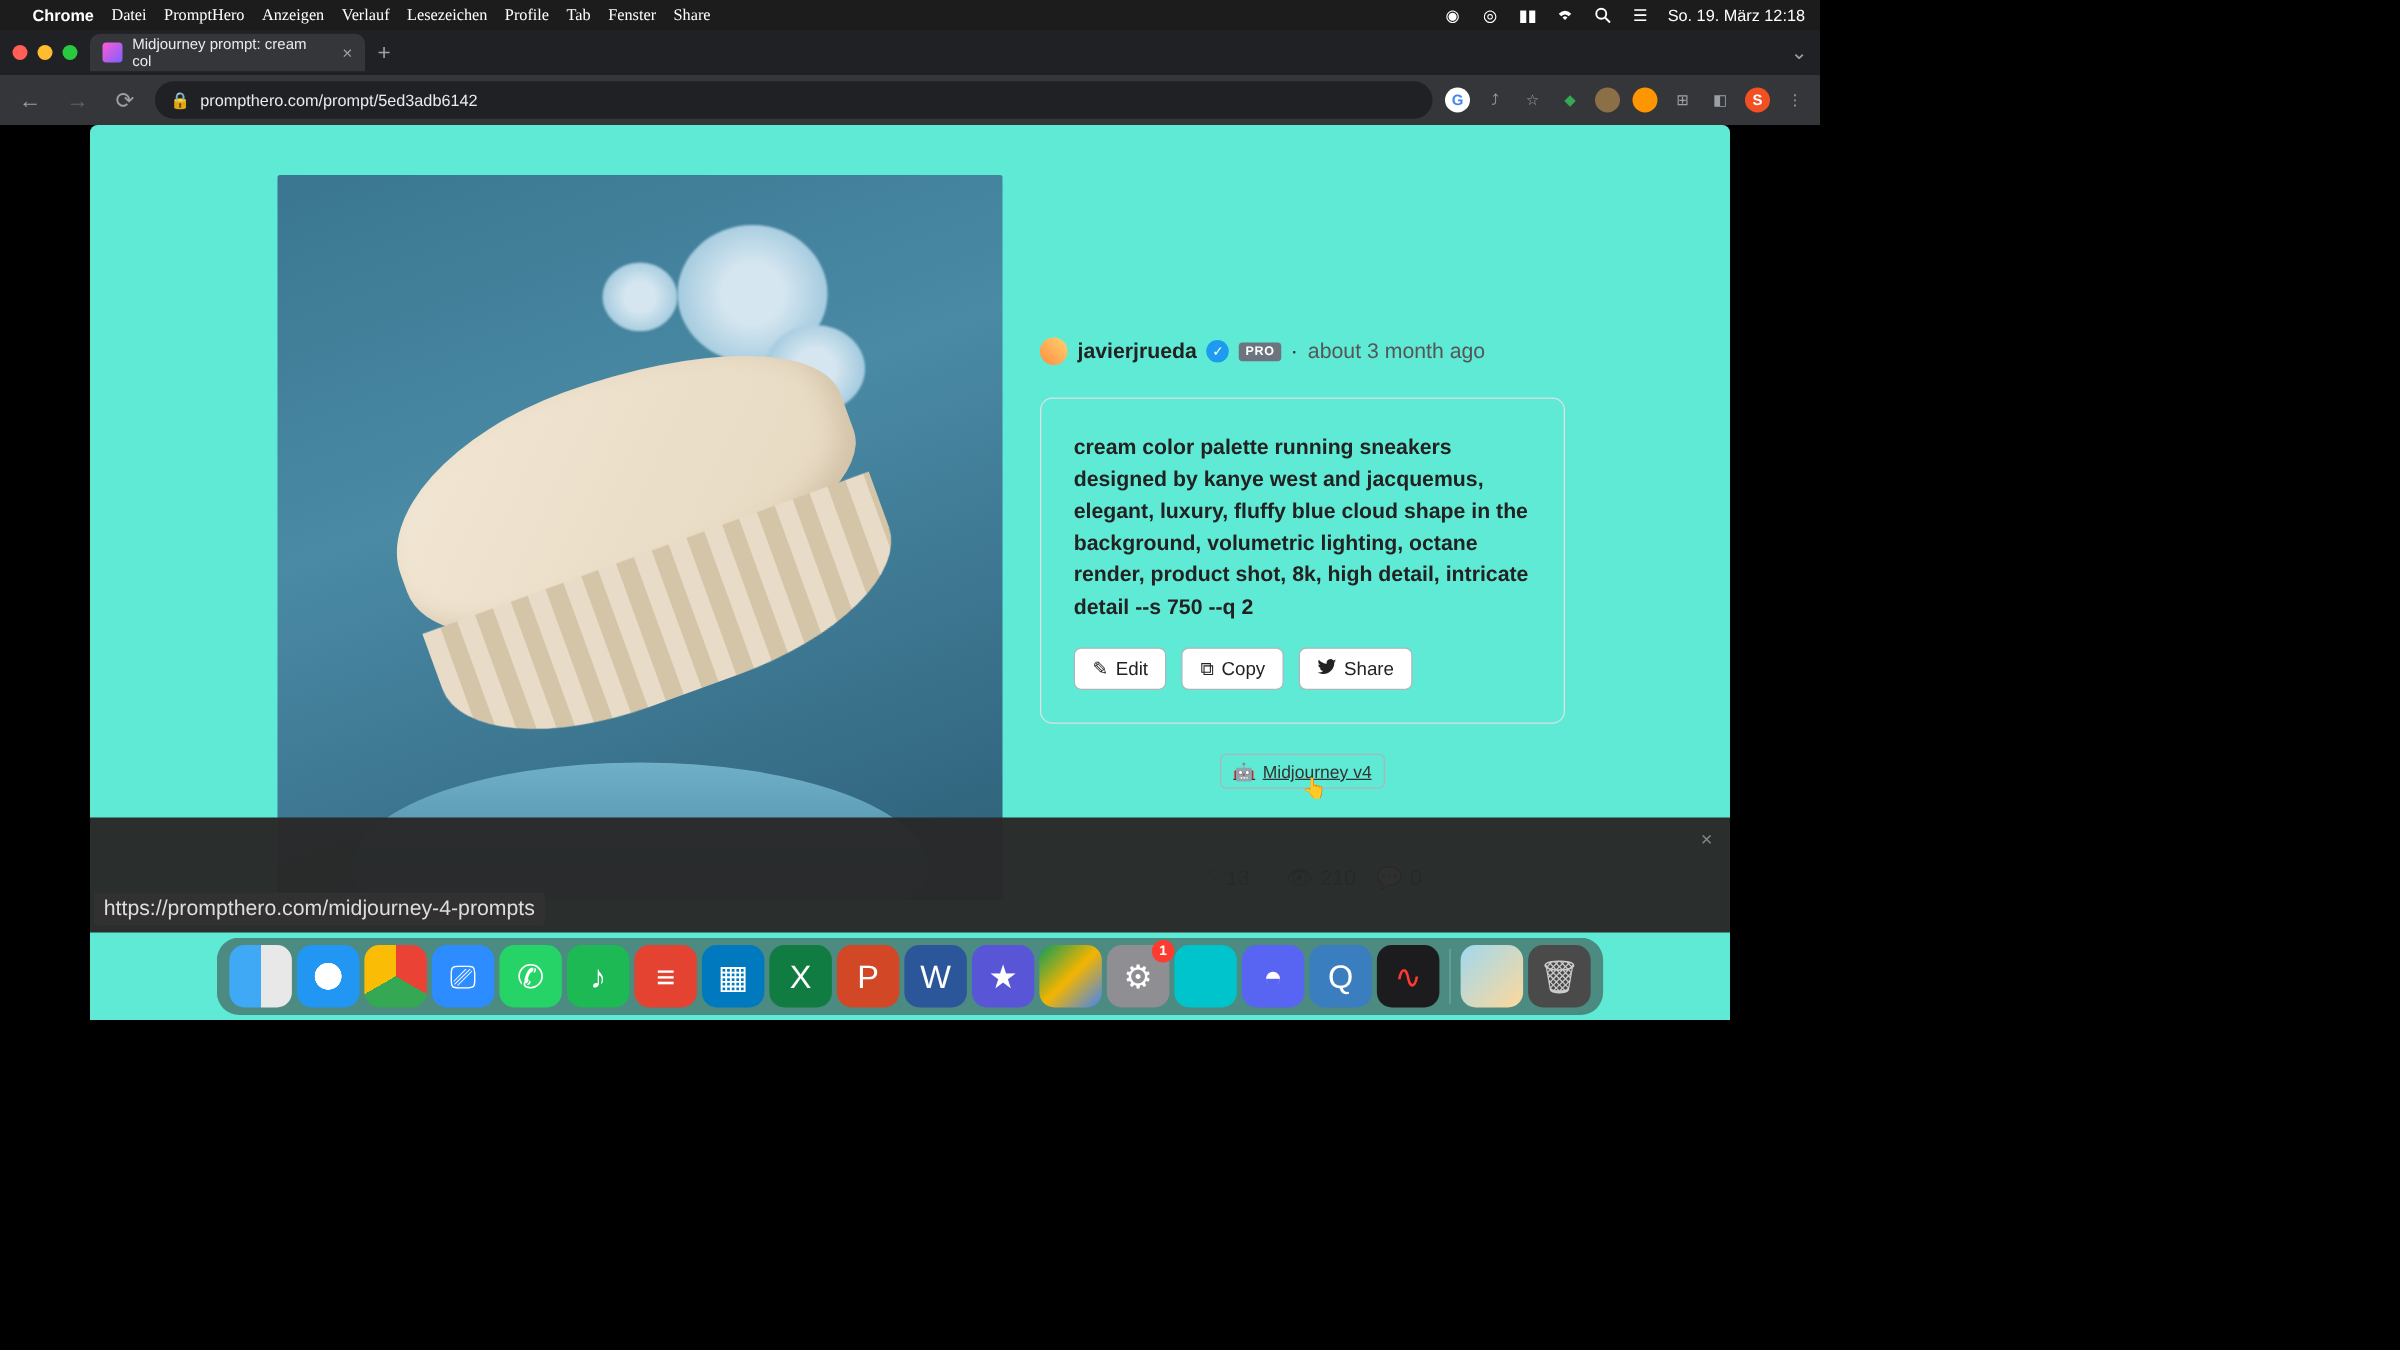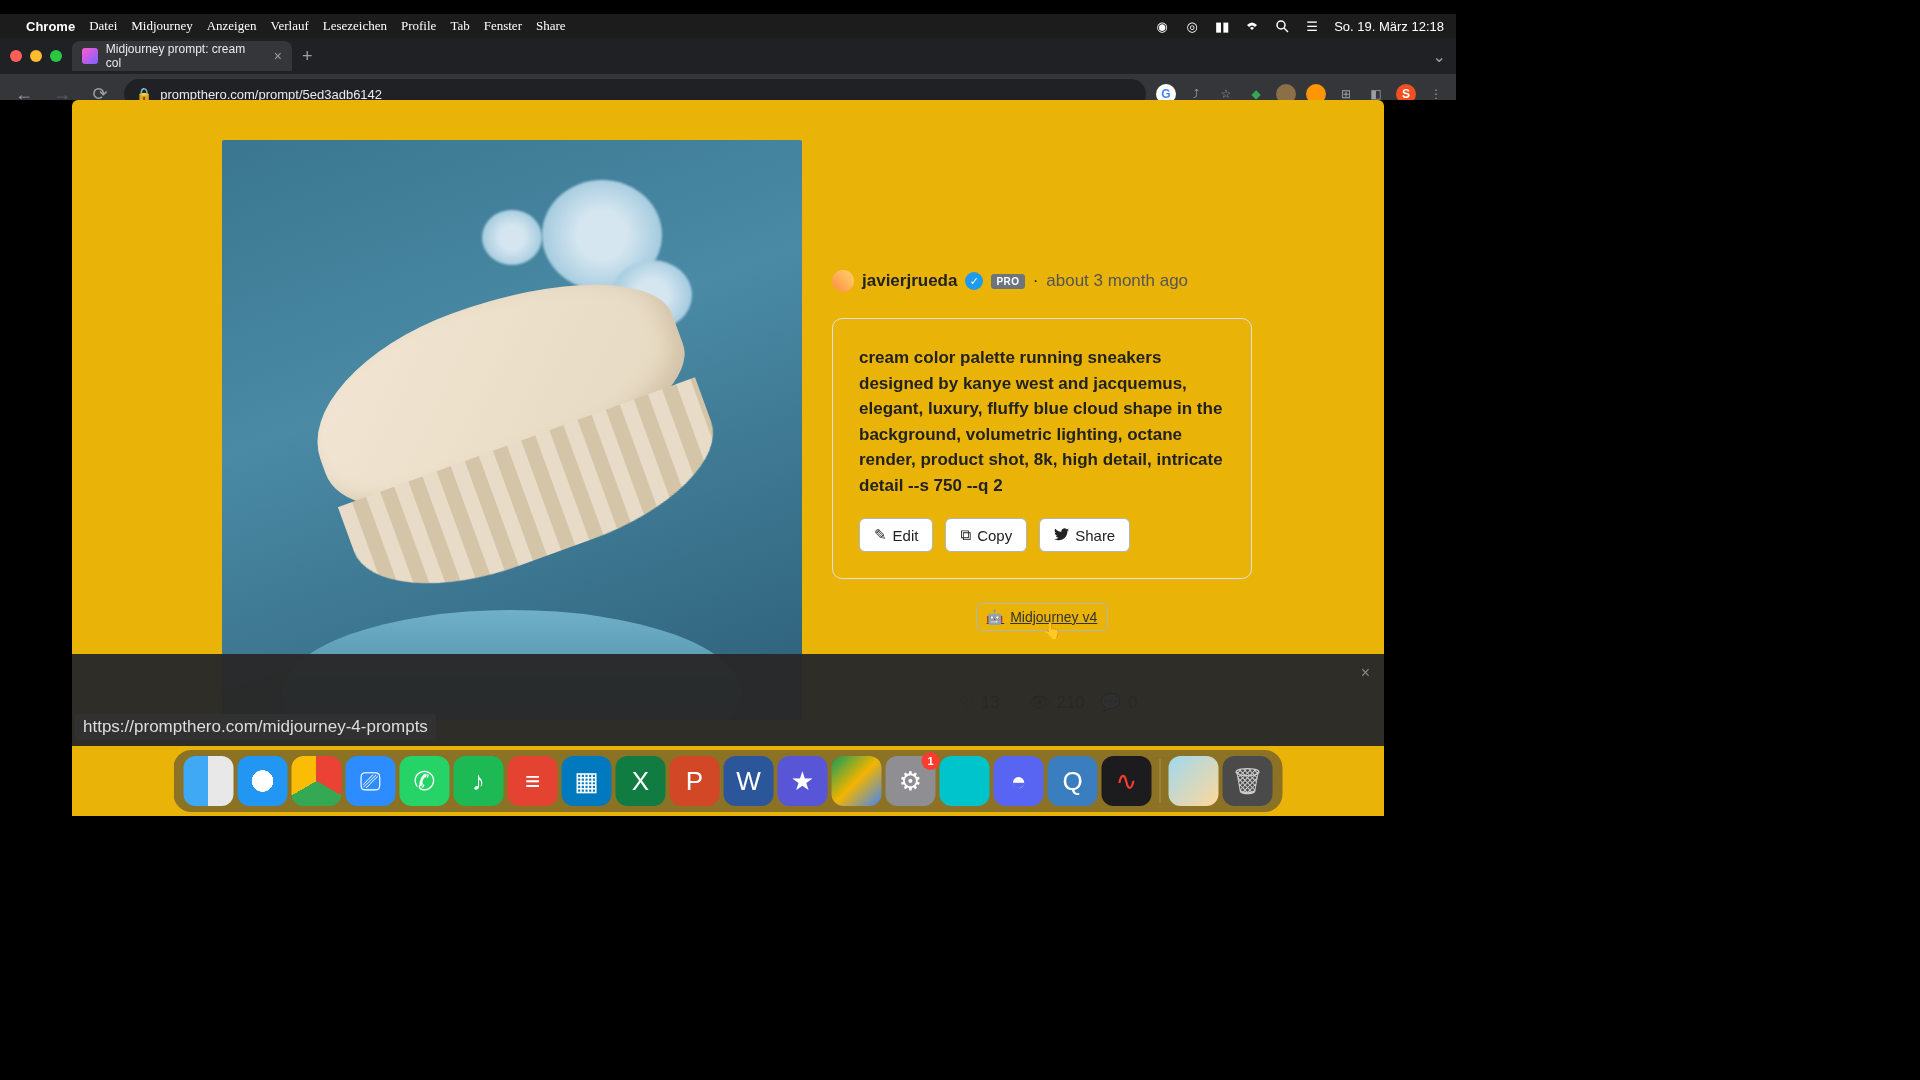--- a/index.html
+++ b/index.html
@@ -1,19 +1,19 @@
 <!DOCTYPE html>
 <html><head>
 <meta charset="utf-8">
 <style>
 * { margin: 0; padding: 0; box-sizing: border-box; font-family: -apple-system, BlinkMacSystemFont, "Segoe UI", Helvetica, Arial, sans-serif; }
 body { background: #000; width: 1456px; height: 816px; overflow: hidden; position: relative; }
 
 
-.menubar { height: 24px; background: rgba(30,30,30,0.95); display: flex; align-items: center; padding: 0 12px; color: #fff; font-size: 13px; margin-top: 14px; }
+.menubar { height: 24px; background: rgba(30,30,30,0.95); display: flex; align-items: center; padding: 0 12px; color: #fff; font-size: 13px; }
 .menubar .apple { font-size: 15px; margin-right: 14px; }
 .menubar .app-name { font-weight: 600; margin-right: 14px; }
 .menubar .menu-item { margin-right: 14px; font-family: Liberation Serif, serif; }
 .menubar .right { margin-left: auto; display: flex; align-items: center; gap: 14px; }
 .menubar .status-icon { width: 16px; height: 16px; display: inline-flex; align-items: center; justify-content: center; }
 
 
 .chrome-tabs { height: 36px; background: #202124; display: flex; align-items: center; padding: 0 10px; }
 .traffic { display: flex; gap: 8px; margin-right: 10px; }
 .traffic span { width: 12px; height: 12px; border-radius: 50%; }
@@ -31,21 +31,21 @@
 .nav-btn { color: #9aa0a6; width: 28px; height: 28px; display: flex; align-items: center; justify-content: center; font-size: 18px; border-radius: 50%; }
 .nav-btn.fwd { opacity: 0.4; }
 .omnibox { flex: 1; background: #202124; border-radius: 16px; height: 30px; display: flex; align-items: center; padding: 0 12px; color: #e8eaed; font-size: 13px; gap: 8px; }
 .omnibox .lock { color: #9aa0a6; }
 .tb-icons { display: flex; align-items: center; gap: 10px; color: #9aa0a6; }
 .ext-icon { width: 20px; height: 20px; border-radius: 50%; display: flex; align-items: center; justify-content: center; font-size: 12px; }
 .avatar-s { background: #f25022; color: #fff; font-weight: 600; }
 
 
 .page-wrap { position: absolute; top: 100px; left: 0; right: 0; bottom: 0; background: #000; }
-.page-inner { position: absolute; top: 0; left: 72px; right: 72px; bottom: 0; background: #eab308; border-radius: 6px 6px 0 0; overflow: hidden; }
+.page-inner { position: absolute; top: 0; left: 72px; right: 72px; bottom: 0; background: #5eead4; border-radius: 6px 6px 0 0; overflow: hidden; }
 .page-content { position: absolute; top: 40px; left: 0; right: 0; bottom: 0; padding: 0 60px; display: flex; gap: 30px; }
 
 
 .prompt-image-wrap { flex: 0 0 auto; margin-left: 90px; }
 .prompt-image { width: 580px; height: 580px; background: linear-gradient(160deg, #3a7690 0%, #4a8aa5 40%, #2d5f78 100%); border-radius: 2px; position: relative; overflow: hidden; }
 .cloud { position: absolute; background: radial-gradient(circle, #d5e6f0 30%, #a8cde0 70%); border-radius: 50%; filter: blur(1px); }
 .c1 { width: 120px; height: 110px; top: 40px; right: 140px; }
 .c2 { width: 80px; height: 70px; top: 120px; right: 110px; }
 .c3 { width: 60px; height: 55px; top: 70px; right: 260px; }
 .shoe { position: absolute; top: 160px; left: 100px; width: 380px; height: 260px; transform: rotate(-20deg); }
@@ -112,21 +112,21 @@
 .di-preview { background: linear-gradient(135deg,#a0d8ef,#ffd89b); }
 .di-trash { background: #4a4a4a; color: #ccc; }
 </style>
 </head>
 <body>
 
 <div class="menubar">
   <span class="apple"></span>
   <span class="app-name">Chrome</span>
   <span class="menu-item">Datei</span>
-  <span class="menu-item">Midjourney</span>
+  <span class="menu-item">PromptHero</span>
   <span class="menu-item">Anzeigen</span>
   <span class="menu-item">Verlauf</span>
   <span class="menu-item">Lesezeichen</span>
   <span class="menu-item">Profile</span>
   <span class="menu-item">Tab</span>
   <span class="menu-item">Fenster</span>
   <span class="menu-item">Share</span>
   <div class="right">
     <span class="status-icon">◉</span>
     <span class="status-icon">◎</span>

